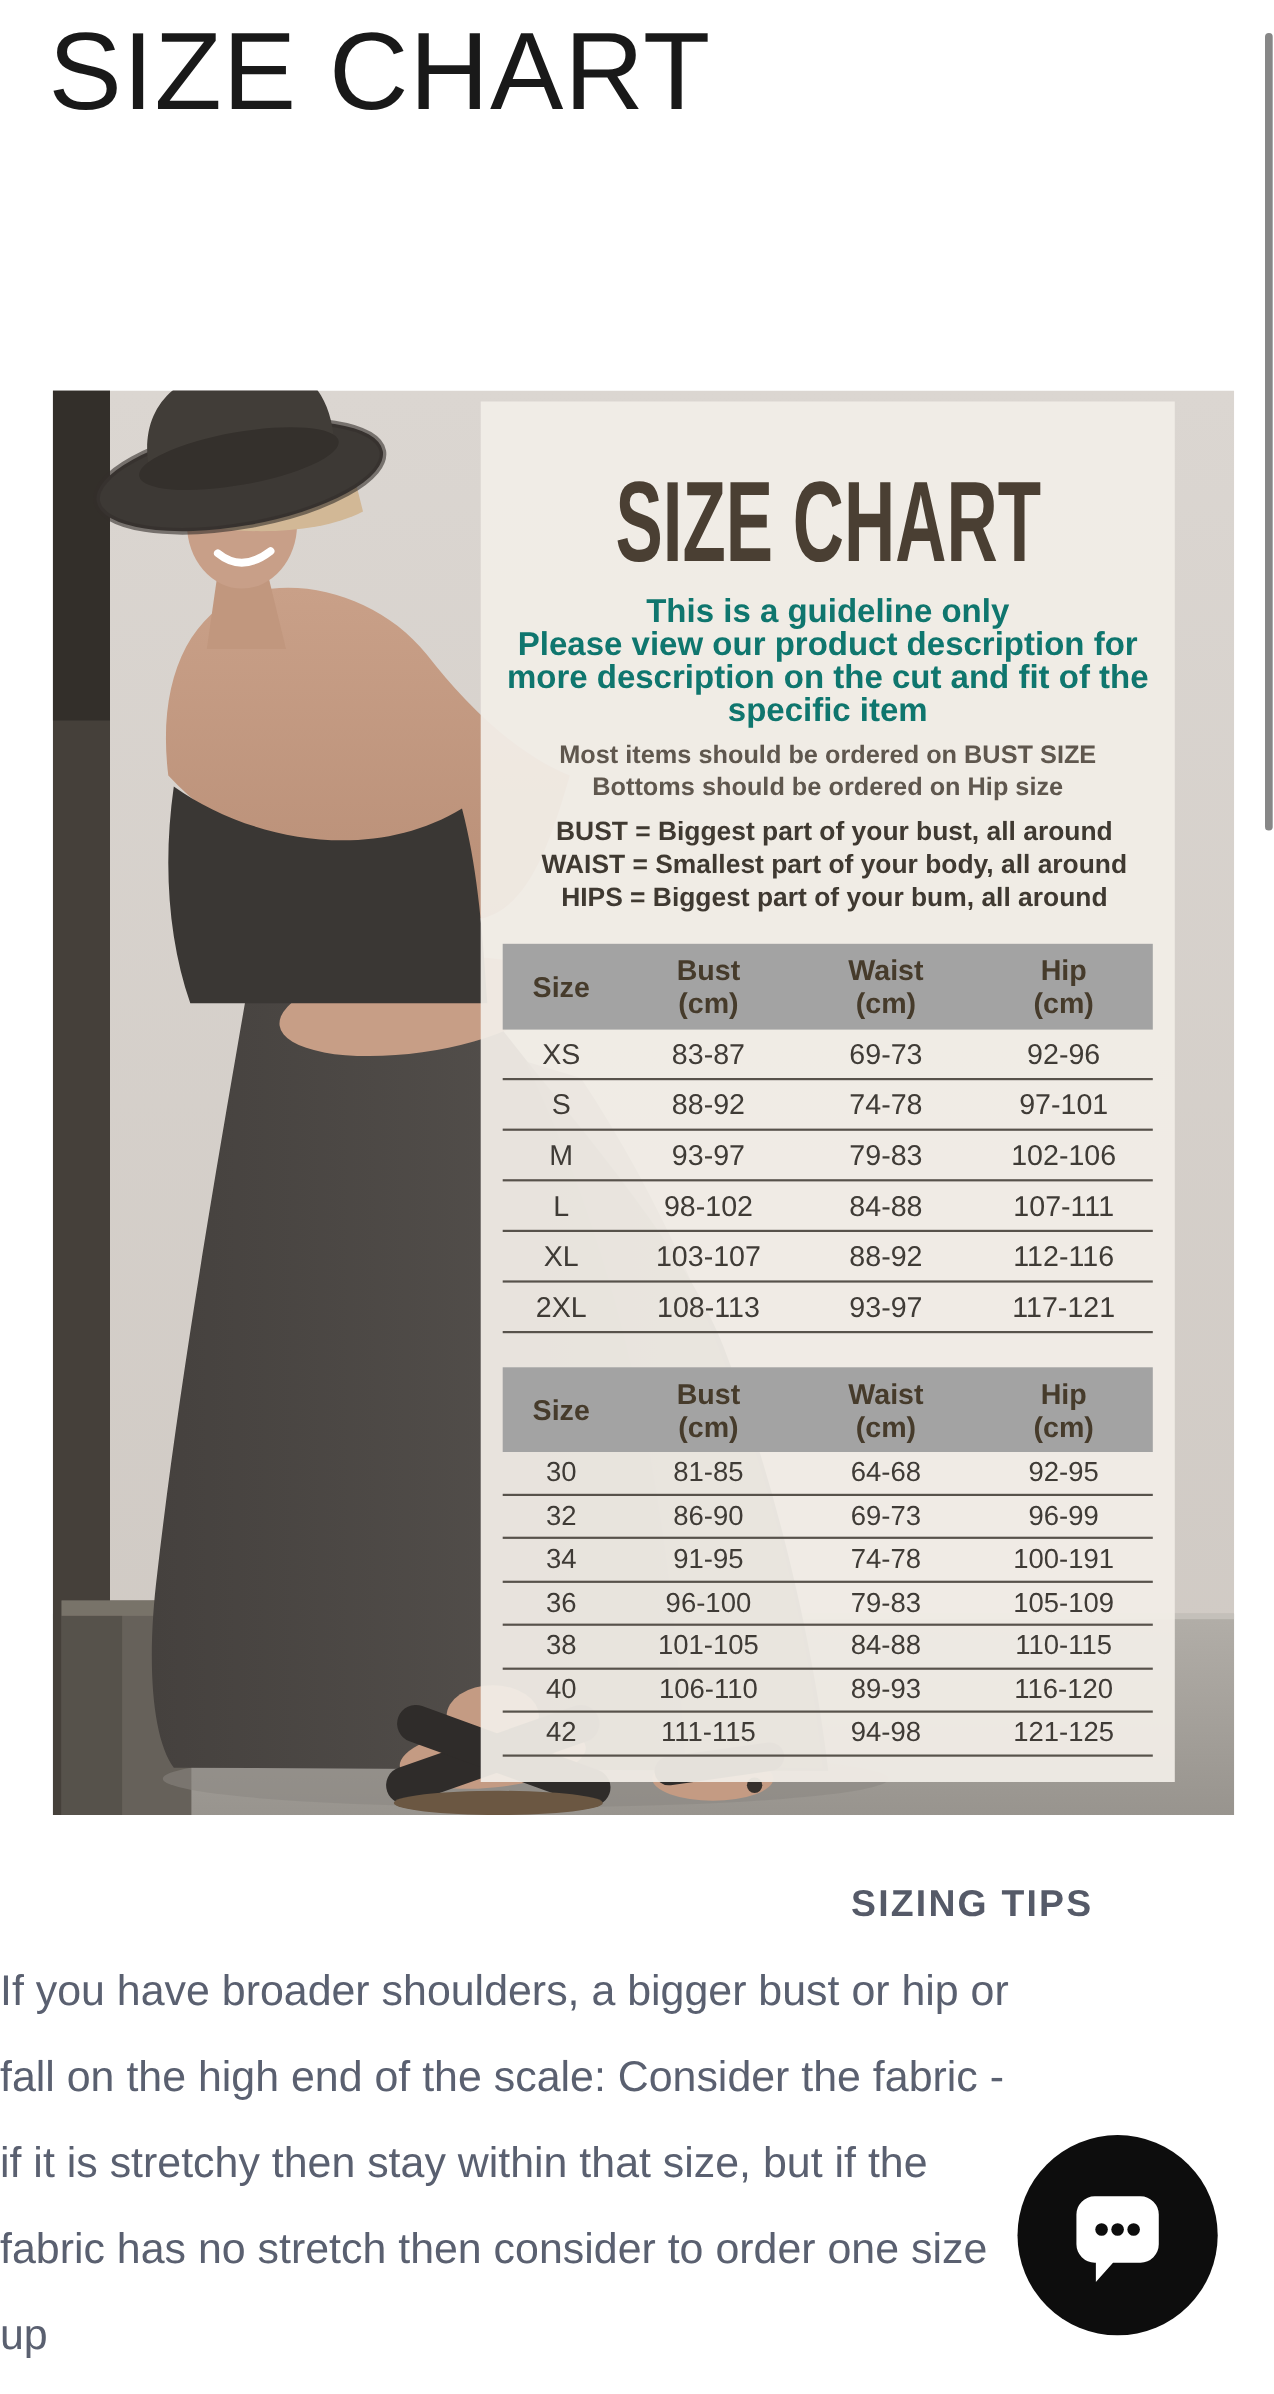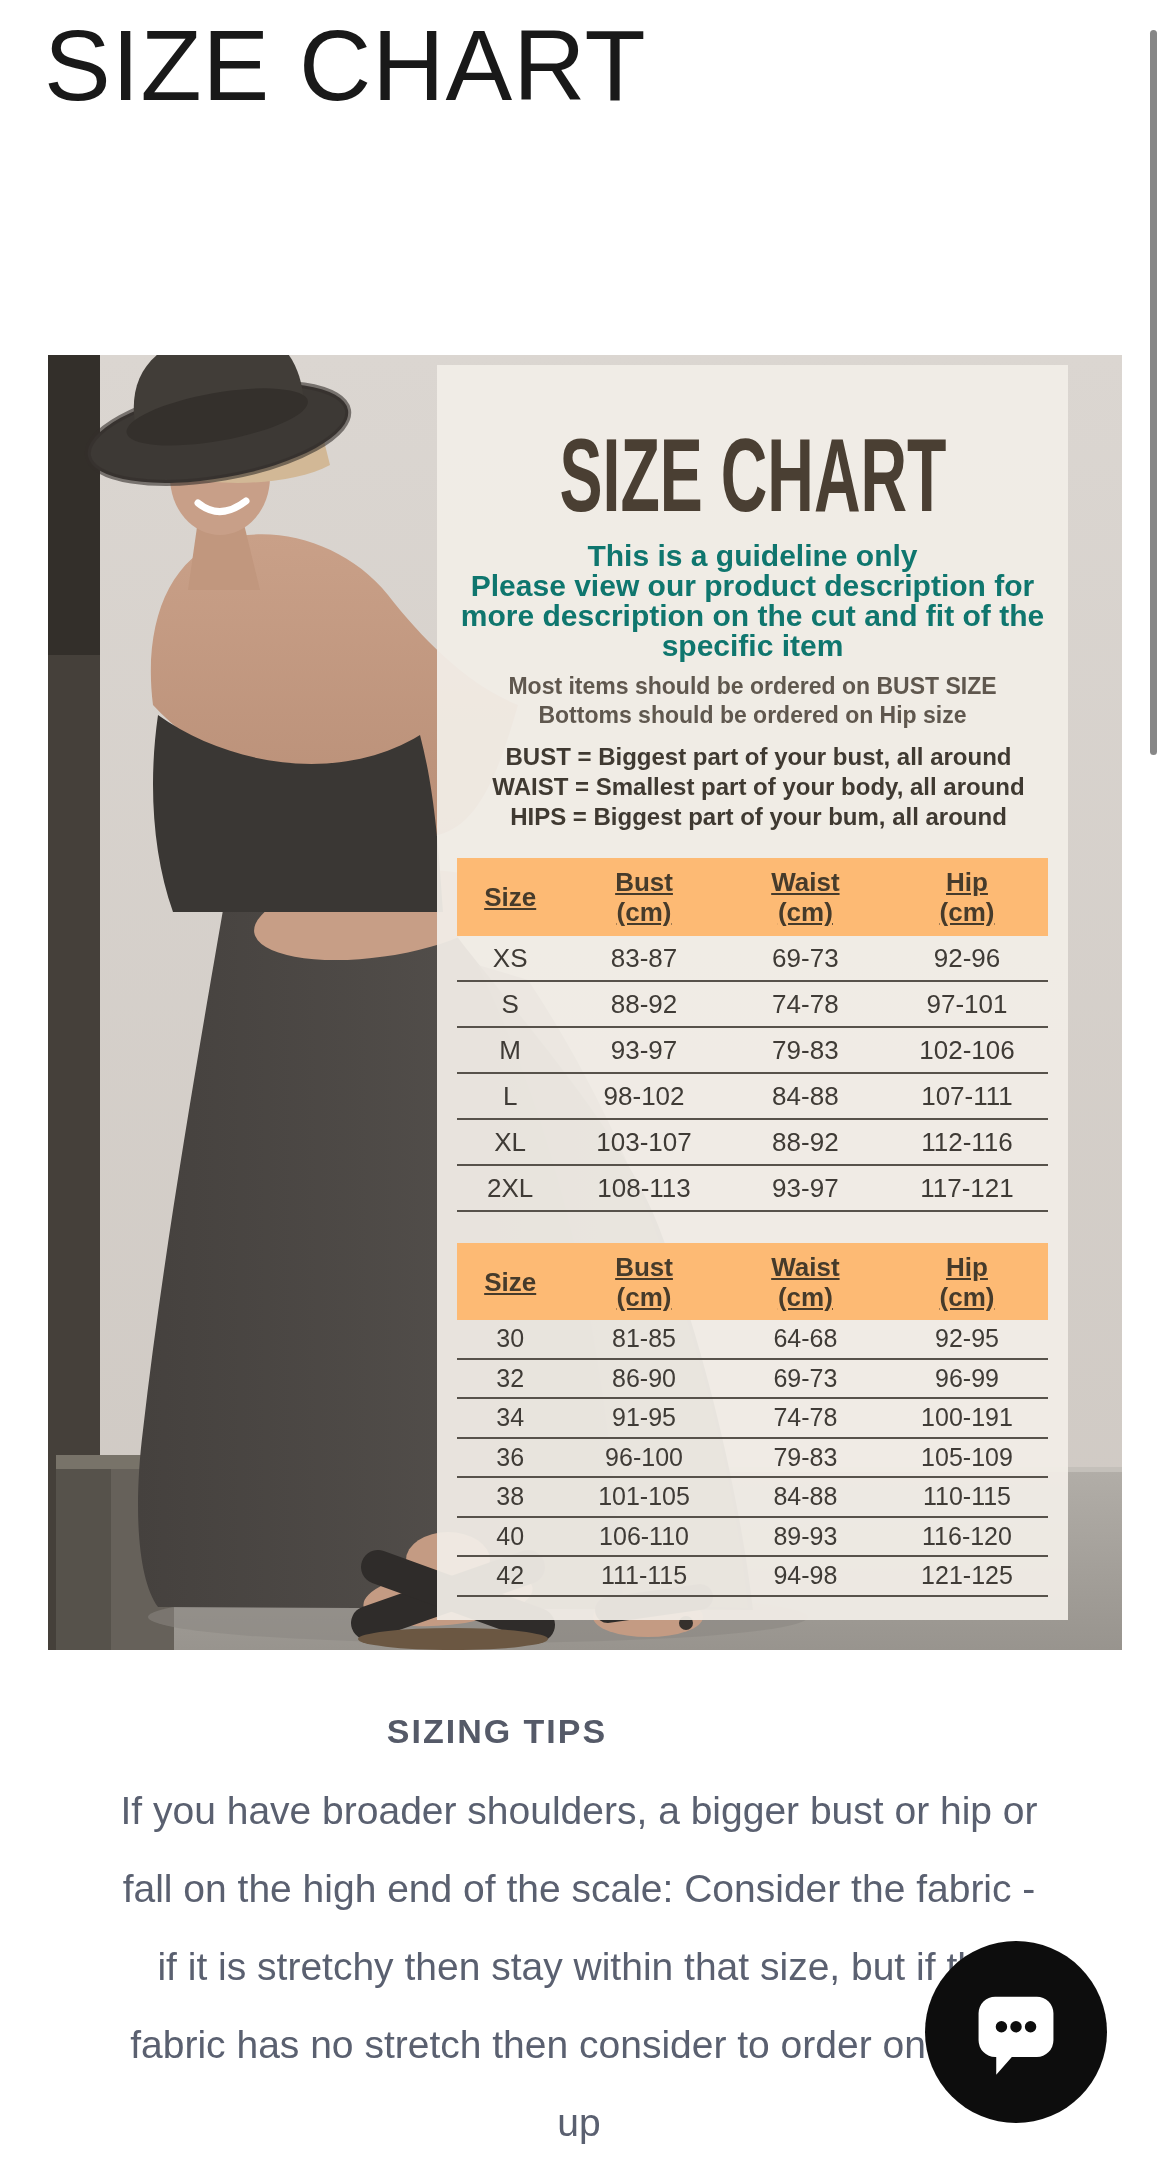--- a/index.html
+++ b/index.html
@@ -31,37 +31,37 @@
   .guide-line{font-size:30px;font-weight:700;color:#0f766e;line-height:30px;}
   .order-notes{margin-top:11px;}
   .note-line{font-size:23px;font-weight:700;color:#5f574e;line-height:29px;}
   .definitions{margin-top:12px;margin-left:12px;}
   .def-line{font-size:24px;font-weight:700;color:#3f3931;line-height:30px;}
   .size-table{margin:0 20px;}
   .t1{margin-top:26px;}
   .t2{margin-top:31px;}
   .st-header{
     display:grid;grid-template-columns:18% 27.3% 27.3% 27.4%;
-    align-items:center;background:#fdba74;height:78px;
-    font-size:26px;font-weight:700;color:#463b2b;line-height:30px;text-decoration:underline;
+    align-items:center;background:#a3a3a3;height:78px;
+    font-size:26px;font-weight:700;color:#463b2b;line-height:30px;
   }
   .t2 .st-header{height:77px;}
   .st-row{
     display:grid;grid-template-columns:18% 27.3% 27.3% 27.4%;
     align-items:center;height:44px;font-size:26px;color:#3f3b36;
     border-bottom:2px solid #57524b;
   }
   .t2 .st-row{height:37.5px;font-size:25px;}
   
   .tips-heading{
-    position:absolute;top:1712px;left:0;width:994px;text-align:center;
+    position:absolute;top:1712px;left:0;width:994px;text-align:right;
     font-size:34px;font-weight:700;letter-spacing:2px;color:#555a68;
   }
   .tips-text{
-    position:absolute;top:1772px;left:0;width:1158px;text-align:center;
+    position:absolute;top:1772px;left:0;width:1158px;
     font-size:39px;color:#5a6070;
   }
   .tips-line{height:78px;line-height:78px;}
   
   .chat-widget{
     position:absolute;left:925px;top:1941px;width:182px;height:182px;
     border-radius:50%;background:#0d0d0d;
     display:flex;align-items:center;justify-content:center;cursor:pointer;
   }
   

